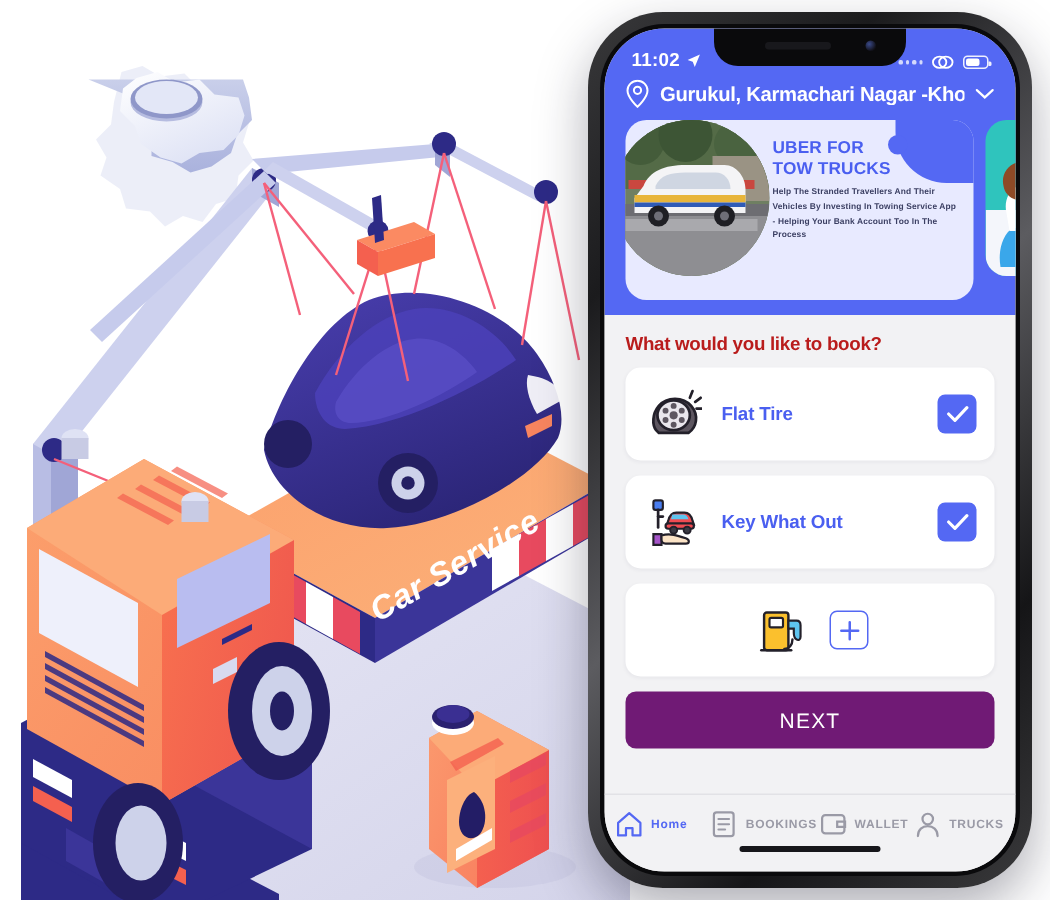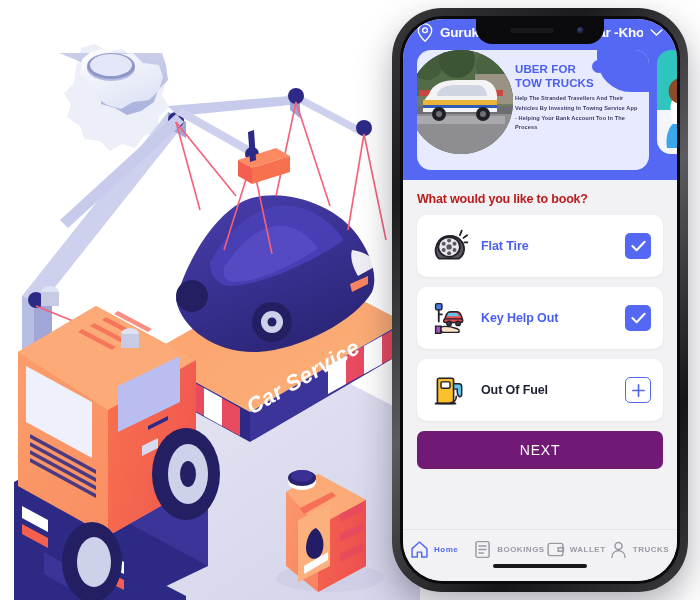--- a/index.html
+++ b/index.html
@@ -333,20 +333,43 @@
       <div class="phone-bezel">
         <div class="screen">
 
           <div class="notch">
             <span class="speaker"></span>
             <span class="cam"></span>
           </div>
 
           <div class="top-blue">
 
+            <div class="statusbar">
+              <div class="st-time">
+                <span>11:02</span>
+                <svg width="11" height="11" viewBox="0 0 24 24">
+                  <path d="M21 3 L3 11 L10.5 13.5 L13.5 21 Z" fill="#ffffff"></path>
+                </svg>
+              </div>
+              <div class="st-right">
+                <span class="sig-dots">
+                    <i></i>
+                    <i></i>
+                    <i></i>
+                    <i></i>
+                  </span>
+                <svg width="17" height="11" viewBox="0 0 24 16">
+                  <ellipse cx="9" cy="8" rx="6.5" ry="5.5" fill="none" stroke="#ffffff" stroke-width="1.8"></ellipse>
+                  <ellipse cx="15" cy="8" rx="6.5" ry="5.5" fill="none" stroke="#ffffff" stroke-width="1.8"></ellipse>
+                </svg>
+                <span class="batt">
+                    <i></i>
+                  </span>
+              </div>
+            </div>
 
             <div class="loc-row">
               <svg width="16" height="19" viewBox="0 0 24 28">
                 <path d="M12 1 C6.5 1 2 5.4 2 10.8 C2 18 12 27 12 27 S22 18 22 10.8 C22 5.4 17.5 1 12 1 Z" fill="none" stroke="#ffffff" stroke-width="2"></path>
                 <circle cx="12" cy="10.6" r="3.6" fill="none" stroke="#ffffff" stroke-width="2"></circle>
               </svg>
               <span class="loc-text">Gurukul, Karmachari Nagar -Khod...</span>
               <svg width="13" height="9" viewBox="0 0 16 10">
                 <path d="M1.5 2 L8 8 L14.5 2" fill="none" stroke="#ffffff" stroke-width="1.8" stroke-linecap="round"></path>
               </svg>
@@ -441,39 +464,38 @@
                   <path d="M7.5 16 L11 16" stroke="#23202a" stroke-width="2" stroke-linecap="round"></path>
                   <path d="M15 19 C16 15 18 13 21 13 L27 13 C30 13 32 15 33 19 L34 22 L14 22 Z" fill="#ef4b52" stroke="#23202a" stroke-width="1.6"></path>
                   <path d="M18 14.5 L26 14.5 C28 14.5 29.5 16 30 18 L17 18 Z" fill="#5ec4ef"></path>
                   <rect x="13" y="21" width="21" height="4" rx="2" fill="#ef4b52" stroke="#23202a" stroke-width="1.6"></rect>
                   <circle cx="19" cy="26" r="2.6" fill="#3a3a44" stroke="#23202a" stroke-width="1.4"></circle>
                   <circle cx="29" cy="26" r="2.6" fill="#3a3a44" stroke="#23202a" stroke-width="1.4"></circle>
                   <path d="M4 29 L10 29 L10 37 L4 37 Z" fill="#a655c9" stroke="#23202a" stroke-width="1.6"></path>
                   <path d="M10 30 C16 28 22 30 28 32 C31 33 31 36 28 36 L13 36 C11 36 10 35 10 33 Z" fill="#fbe3c6" stroke="#23202a" stroke-width="1.6"></path>
                 </svg>
               </span>
-              <span class="svc-label sel">Key Help Out</span>
+              <span class="svc-label sel">Key What Out</span>
               <span class="chk on">
                 <svg width="15" height="12" viewBox="0 0 16 12">
                   <path d="M1.5 6 L6 10.5 L14.5 1.5" fill="none" stroke="#ffffff" stroke-width="2.2" stroke-linecap="round" stroke-linejoin="round"></path>
                 </svg>
               </span>
             </div>
 
             <div class="svc-card">
               <span class="svc-icon">
                 <svg width="36" height="36" viewBox="0 0 40 40">
                   <rect x="6" y="7" width="18" height="28" rx="2" fill="#fbc02d" stroke="#23202a" stroke-width="1.8"></rect>
                   <rect x="10" y="11" width="10" height="7" rx="1.2" fill="#ffffff" stroke="#23202a" stroke-width="1.6"></rect>
                   <path d="M4 35 L26 35" stroke="#23202a" stroke-width="2" stroke-linecap="round"></path>
                   <path d="M24 13 L30 13 C32 13 33 14.5 33 16.5 L33 25 C33 27 31.5 28 30 27 C28.5 26 28 24 28 22 L28 19 L24 19 Z" fill="#5ec4ef" stroke="#23202a" stroke-width="1.6"></path>
                   <path d="M27 27 C27 31 24.5 34 21 34" fill="none" stroke="#23202a" stroke-width="1.8" stroke-linecap="round"></path>
                 </svg>
               </span>
-              <span class="svc-label unsel">Out Of Fuel</span>
               <span class="chk off">
                 <svg width="15" height="15" viewBox="0 0 16 16">
                   <path d="M8 2 L8 14 M2 8 L14 8" stroke="#5468f3" stroke-width="1.8" stroke-linecap="round"></path>
                 </svg>
               </span>
             </div>
 
             <button class="next-btn">NEXT</button>
           </div>
 

